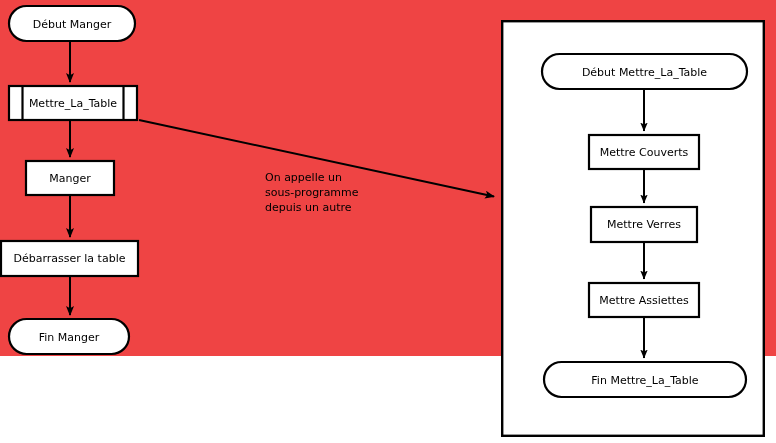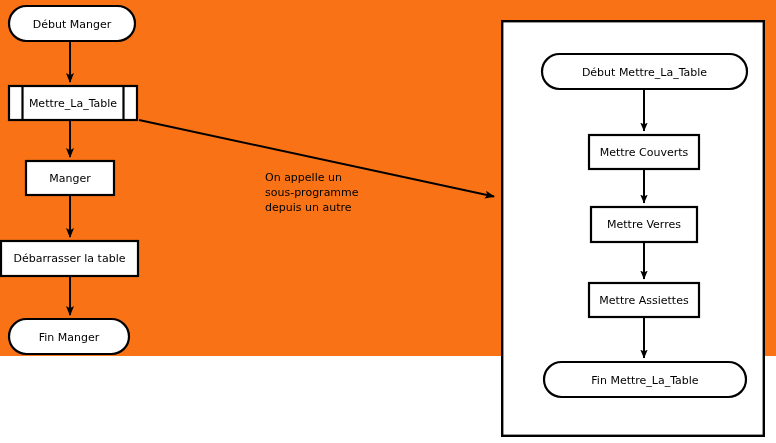--- a/index.html
+++ b/index.html
@@ -10,21 +10,21 @@
   body {
     width: 776px;
     height: 443px;
     overflow: hidden;
     font-family: "DejaVu Sans", sans-serif;
   }
   #diagram-root {
     position: relative;
     width: 776px;
     height: 356px;
-    background: #f97316;
+    background: #ef4444;
   }
   svg.flow {
     display: block;
     width: 776px;
     height: 443px;
   }
   .node-shape {
     fill: #ffffff;
     stroke: #000000;
   }

